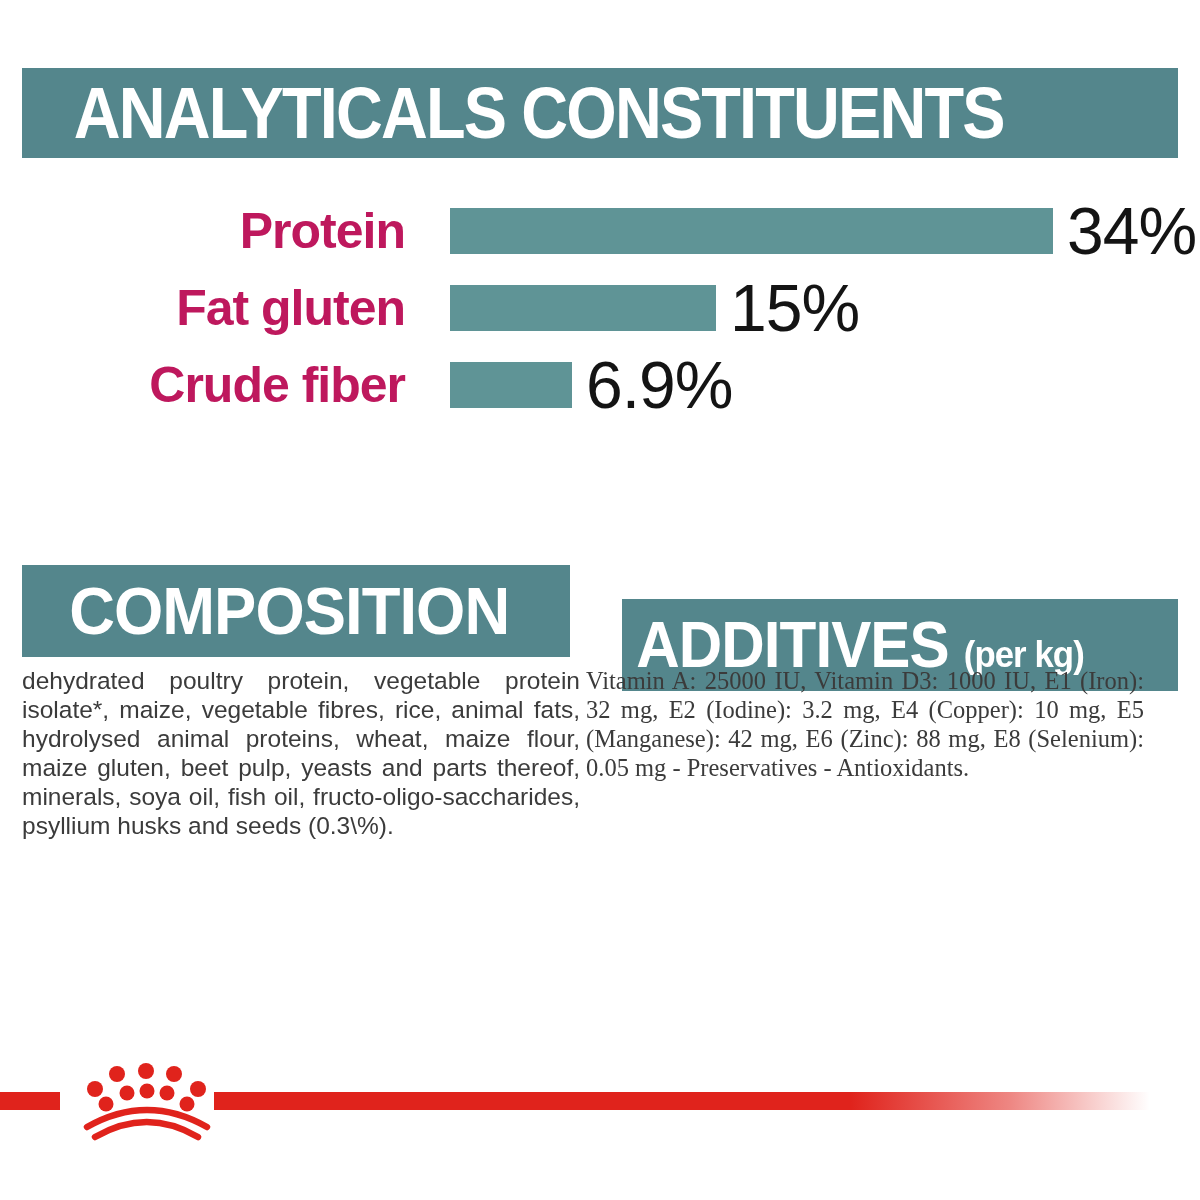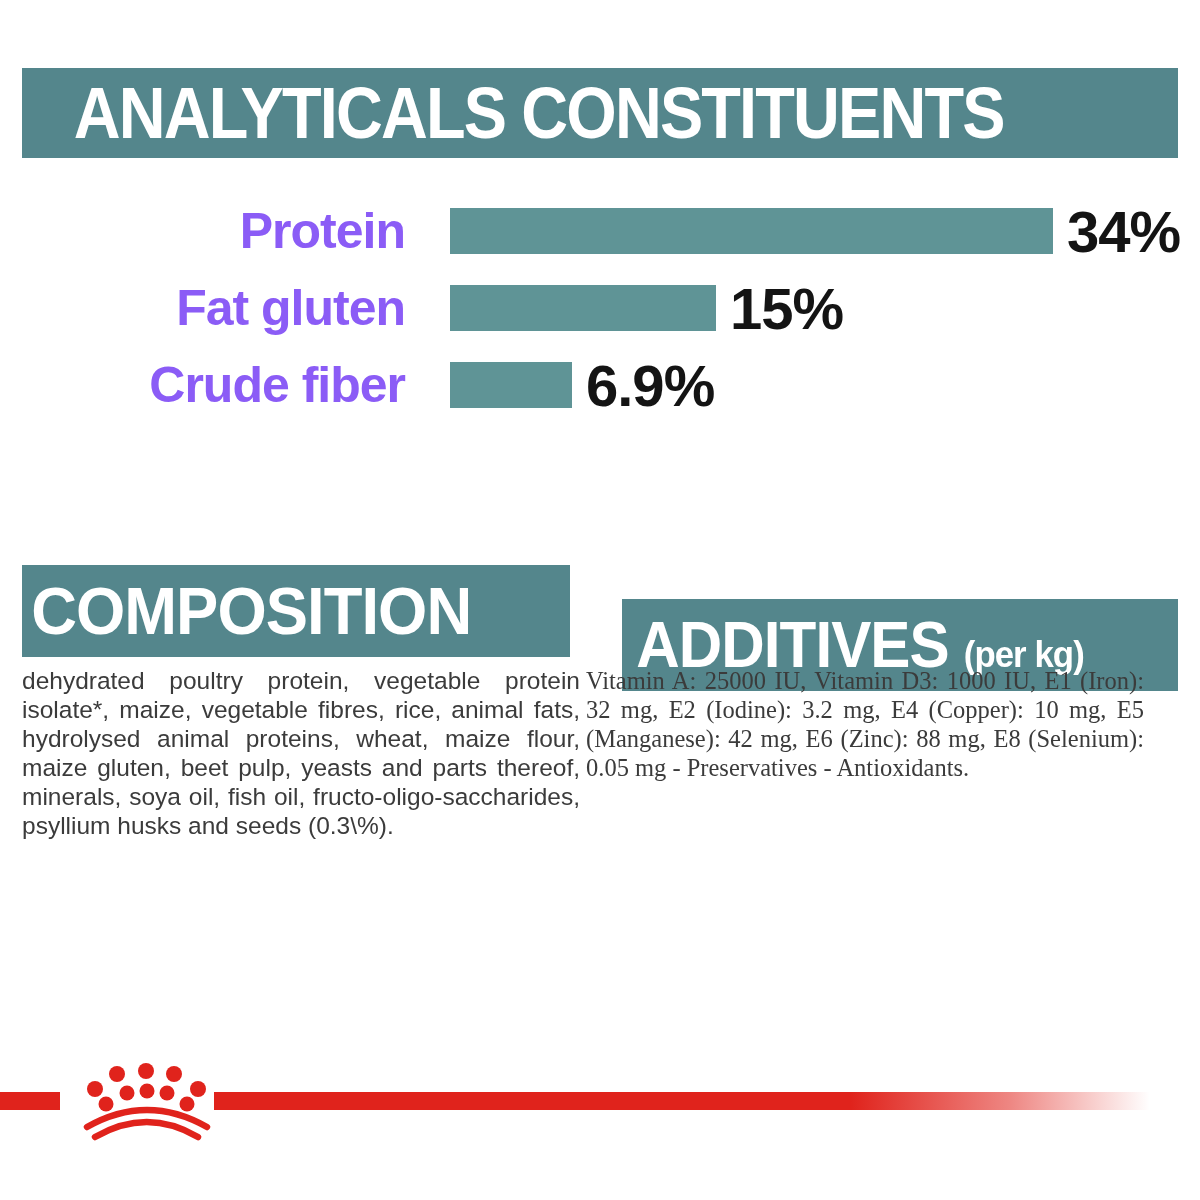--- a/index.html
+++ b/index.html
@@ -29,21 +29,21 @@
   .banner-main .banner-title {
     font-size: 72px;
     font-weight: 700;
     letter-spacing: -2px;
     white-space: nowrap;
     transform: scale(0.90, 1);
     transform-origin: center center;
   }
   .banner-composition {
     left: 22px; top: 565px;
-    width: 548px; height: 92px;
+    width: 548px; height: 92px; padding-left: 38px;
   }
   .banner-composition .banner-title {
     font-size: 66px;
     font-weight: 700;
     letter-spacing: -1px;
     white-space: nowrap;
     transform: scale(0.96, 1);
   }
   .banner-additives {
     left: 622px; top: 599px;
@@ -77,33 +77,33 @@
     display: flex;
     align-items: center;
     height: 46px;
     margin-bottom: 31px;
   }
   .chart-label {
     width: 405px;
     text-align: right;
     font-size: 50px;
     font-weight: 700;
-    color: #8b5cf6;
+    color: #be185d;
     letter-spacing: -1px;
     white-space: nowrap;
   }
   .chart-bar {
     height: 46px;
     margin-left: 45px;
     background: #5f9496;
   }
   .chart-value {
     margin-left: 14px;
-    font-size: 58px;
-    font-weight: 700;
+    font-size: 66px;
+    font-weight: 400;
     color: #141414;
     letter-spacing: -1px;
     white-space: nowrap;
   }
 
   
   .body-text {
     position: absolute;
     top: 666px;
     width: 558px;

